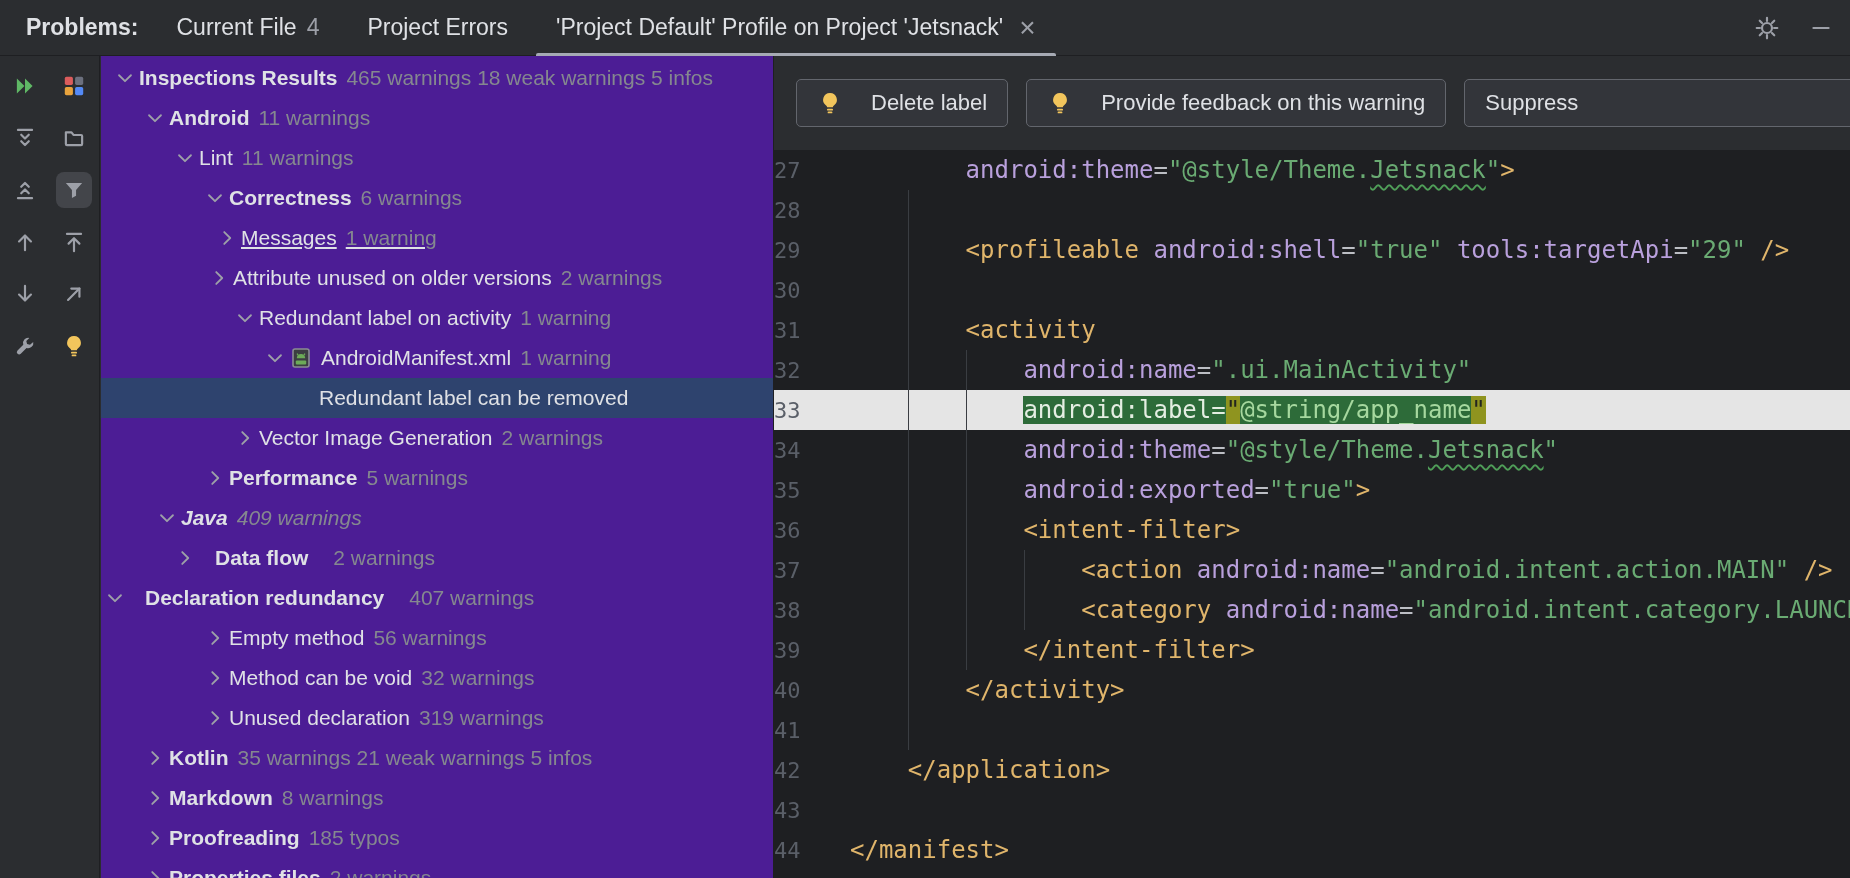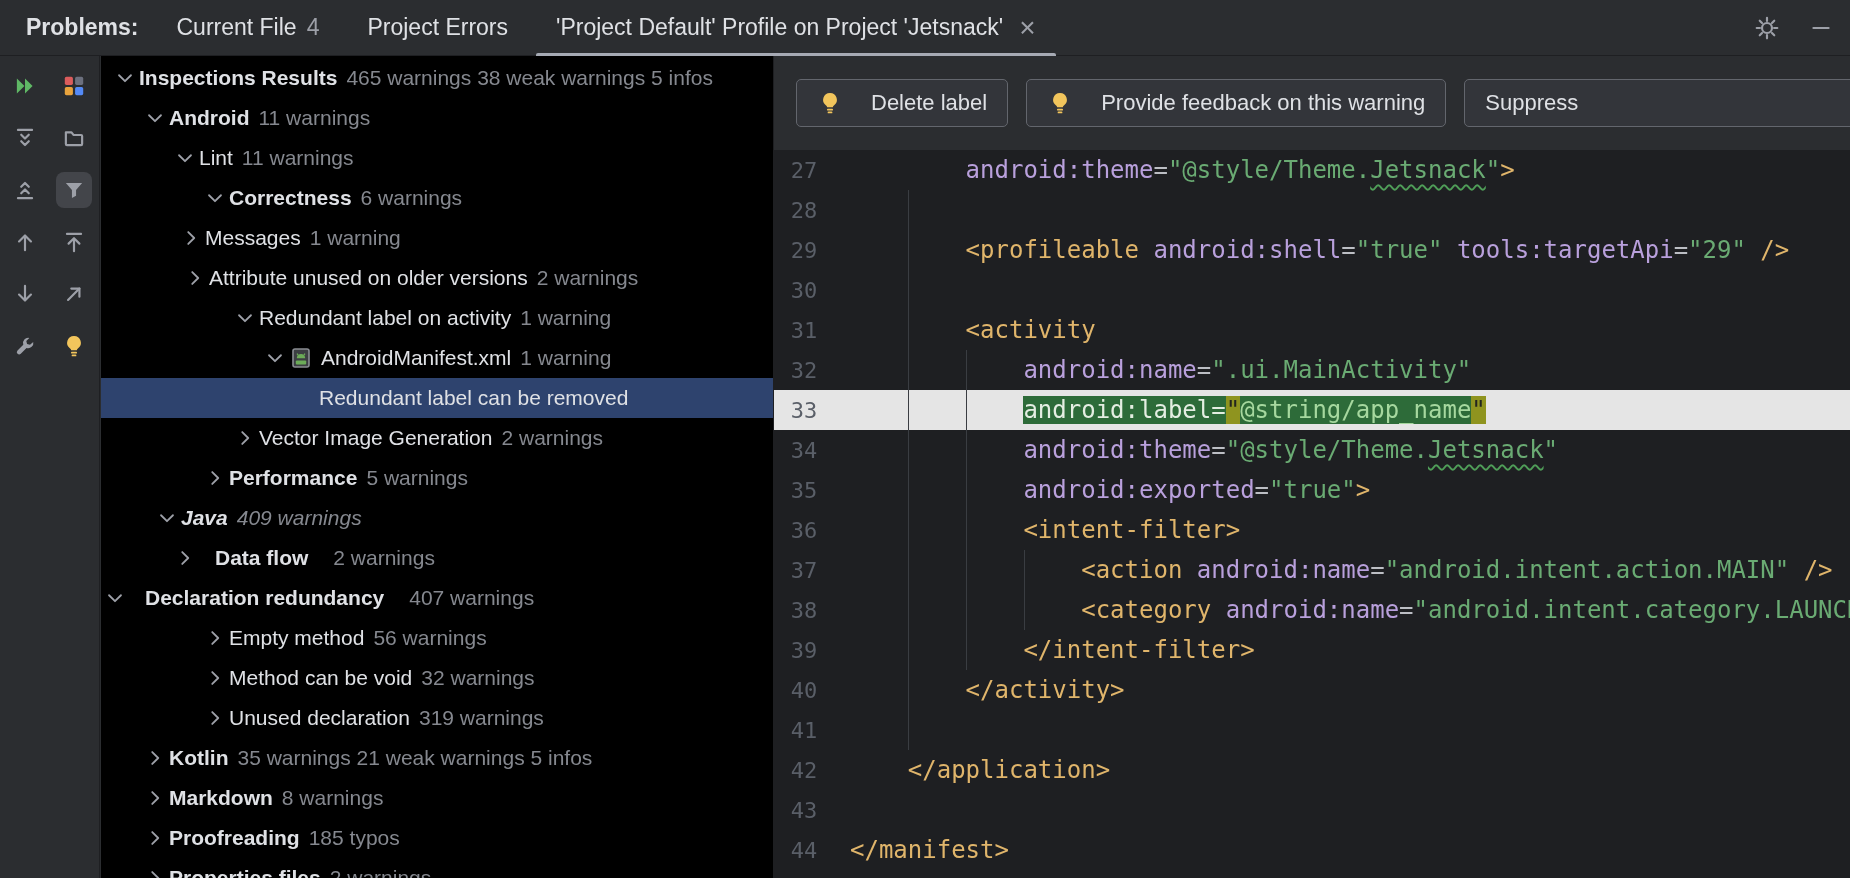--- a/index.html
+++ b/index.html
@@ -23,21 +23,21 @@
 
   
   .toolstrip{position:absolute;left:0;top:56px;bottom:0;width:100px;background:#2b2d30;
     border-right:1px solid #1e1f22;display:grid;grid-template-columns:repeat(2,1fr);
     justify-items:center;align-content:start;row-gap:16px;padding-top:12px}
   .tbtn{width:36px;height:36px;border-radius:8px;display:flex;align-items:center;justify-content:center}
   .tbtn.selected{background:#43454a}
   .tbtn svg{width:26px;height:26px}
 
   
-  .tree{position:absolute;left:101px;top:56px;width:672px;bottom:0;background:#000000;
+  .tree{position:absolute;left:101px;top:56px;width:672px;bottom:0;background:#4c1d95;
     overflow:hidden;padding-top:2px}
   .trow{height:40px;display:flex;align-items:center;font-size:21px;white-space:nowrap}
   .trow.sel{background:#2e436e}
   .chev{width:28px;flex:none;display:flex;align-items:center;justify-content:center}
   .chev svg{width:22px;height:22px}
   .chev.expanded svg{transform:rotate(90deg)}
   .ticon{width:32px;flex:none;display:flex;align-items:center}
   .ticon svg{width:24px;height:24px}
   .tlabel{color:#dfe1e5}
   .tlabel.b{font-weight:700}
@@ -50,21 +50,21 @@
   .abtn{display:flex;align-items:center;gap:28px;height:48px;padding:0 20px;background:#33353a;
     border:1px solid #63666d;border-radius:5px;font-size:22px;color:#dfe1e5;white-space:nowrap;flex:none}
   .abtn svg{width:26px;height:26px}
   .abtn.overflow{width:420px;justify-content:flex-start}
 
   .editor{position:absolute;left:0;right:0;top:94px;bottom:0;background:#1e1f22;overflow:hidden;
     font-family:"DejaVu Sans Mono",monospace}
   .guide{position:absolute;width:1px;background:#3a3d42}
   .cline{height:40px;display:flex;align-items:center;white-space:pre}
   .cline.cur{background:#e5e5e5}
-  .lnum{width:76px;flex:none;text-align:center;padding-right:16px;color:#5a5f68;font-size:22px}
+  .lnum{width:76px;flex:none;text-align:left;padding-right:16px;color:#5a5f68;font-size:22px}
   .code{font-size:24px}
 
   
   .s-pl{color:#bcbec4}
   .s-tg{color:#e0b56b}
   .s-at{color:#b9a0dc}
   .s-eq{color:#bcbec4}
   .s-st{color:#6aab73}
   .s-ty{text-decoration:underline wavy #4f9e58;text-decoration-thickness:1.5px;text-underline-offset:6px}
   .s-hla{background:#2d6b39;color:#e4eee2}
@@ -188,21 +188,21 @@
     </div>
 
   <div class="tree" id="tree">
       <div class="trow" style="padding-left: 10px;">
         <span class="chev expanded">
           <svg viewBox="0 0 24 24">
             <path d="M9 5.5 15.5 12 9 18.5" fill="none" stroke="#9da0a8" stroke-width="2" stroke-linecap="round" stroke-linejoin="round"></path>
           </svg>
         </span>
         <span class="tlabel b">Inspections Results</span>
-        <span class="tmeta">465 warnings 38 weak warnings 5 infos</span>
+        <span class="tmeta">465 warnings 18 weak warnings 5 infos</span>
       </div>
       <div class="trow" style="padding-left: 40px;">
         <span class="chev expanded">
           <svg viewBox="0 0 24 24">
             <path d="M9 5.5 15.5 12 9 18.5" fill="none" stroke="#9da0a8" stroke-width="2" stroke-linecap="round" stroke-linejoin="round"></path>
           </svg>
         </span>
         <span class="tlabel b">Android</span>
         <span class="tmeta">11 warnings</span>
       </div>
@@ -217,30 +217,30 @@
       </div>
       <div class="trow" style="padding-left: 100px;">
         <span class="chev expanded">
           <svg viewBox="0 0 24 24">
             <path d="M9 5.5 15.5 12 9 18.5" fill="none" stroke="#9da0a8" stroke-width="2" stroke-linecap="round" stroke-linejoin="round"></path>
           </svg>
         </span>
         <span class="tlabel b">Correctness</span>
         <span class="tmeta">6 warnings</span>
       </div>
-      <div class="trow" style="padding-left: 76px;">
+      <div class="trow" style="padding-left: 112px; text-decoration: underline;">
         <span class="chev collapsed">
           <svg viewBox="0 0 24 24">
             <path d="M9 5.5 15.5 12 9 18.5" fill="none" stroke="#9da0a8" stroke-width="2" stroke-linecap="round" stroke-linejoin="round"></path>
           </svg>
         </span>
         <span class="tlabel">Messages</span>
         <span class="tmeta">1 warning</span>
       </div>
-      <div class="trow" style="padding-left: 80px; align-items: center;">
+      <div class="trow" style="padding-left: 104px; align-items: center;">
         <span class="chev collapsed">
           <svg viewBox="0 0 24 24">
             <path d="M9 5.5 15.5 12 9 18.5" fill="none" stroke="#9da0a8" stroke-width="2" stroke-linecap="round" stroke-linejoin="round"></path>
           </svg>
         </span>
         <span class="tlabel">Attribute unused on older versions</span>
         <span class="tmeta">2 warnings</span>
       </div>
       <div class="trow" style="padding-left: 130px;">
         <span class="chev expanded">

